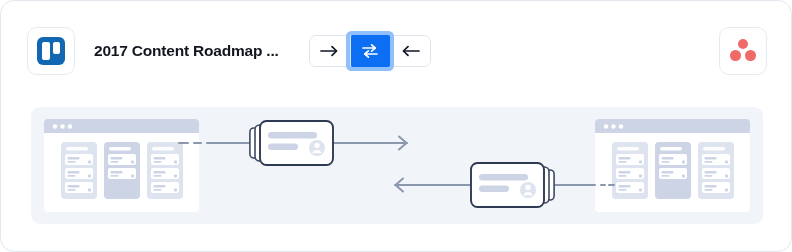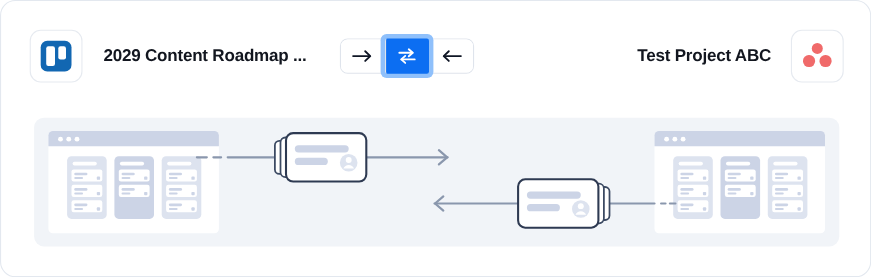--- a/index.html
+++ b/index.html
@@ -168,21 +168,21 @@
 
   <div class="header">
 
     <div class="app-block">
       <div class="app-logo-tile">
         <span class="trello-mark">
           <i class="bar-left"></i>
             <i class="bar-right"></i>
         </span>
       </div>
-      <div class="app-title left">2029 Content Roadmap ...</div>
+      <div class="app-title left">2017 Content Roadmap ...</div>
     </div>
 
     <div class="direction-toggle">
       <button class="dir-btn">
         <span>
           <svg width="20" height="14" viewBox="0 0 20 14">
             <path d="M1 7 H16" stroke="#0f1625" stroke-width="1.7" stroke-linecap="round" fill="none"></path>
             <path d="M12 2.6 L16.6 7 L12 11.4" stroke="#0f1625" stroke-width="1.7" stroke-linecap="round" stroke-linejoin="round" fill="none"></path>
           </svg>
         </span>
@@ -203,21 +203,20 @@
         <span>
           <svg width="20" height="14" viewBox="0 0 20 14">
             <path d="M19 7 H4" stroke="#0f1625" stroke-width="1.7" stroke-linecap="round" fill="none"></path>
             <path d="M8 2.6 L3.4 7 L8 11.4" stroke="#0f1625" stroke-width="1.7" stroke-linecap="round" stroke-linejoin="round" fill="none"></path>
           </svg>
         </span>
       </button>
     </div>
 
     <div class="app-block" style="margin-left:auto">
-      <div class="app-title right">Test Project ABC</div>
       <div class="app-logo-tile">
         <span class="asana-mark">
           <i class="dot-top"></i>
             <i class="dot-left"></i>
             <i class="dot-right"></i>
         </span>
       </div>
     </div>
   </div>
 

